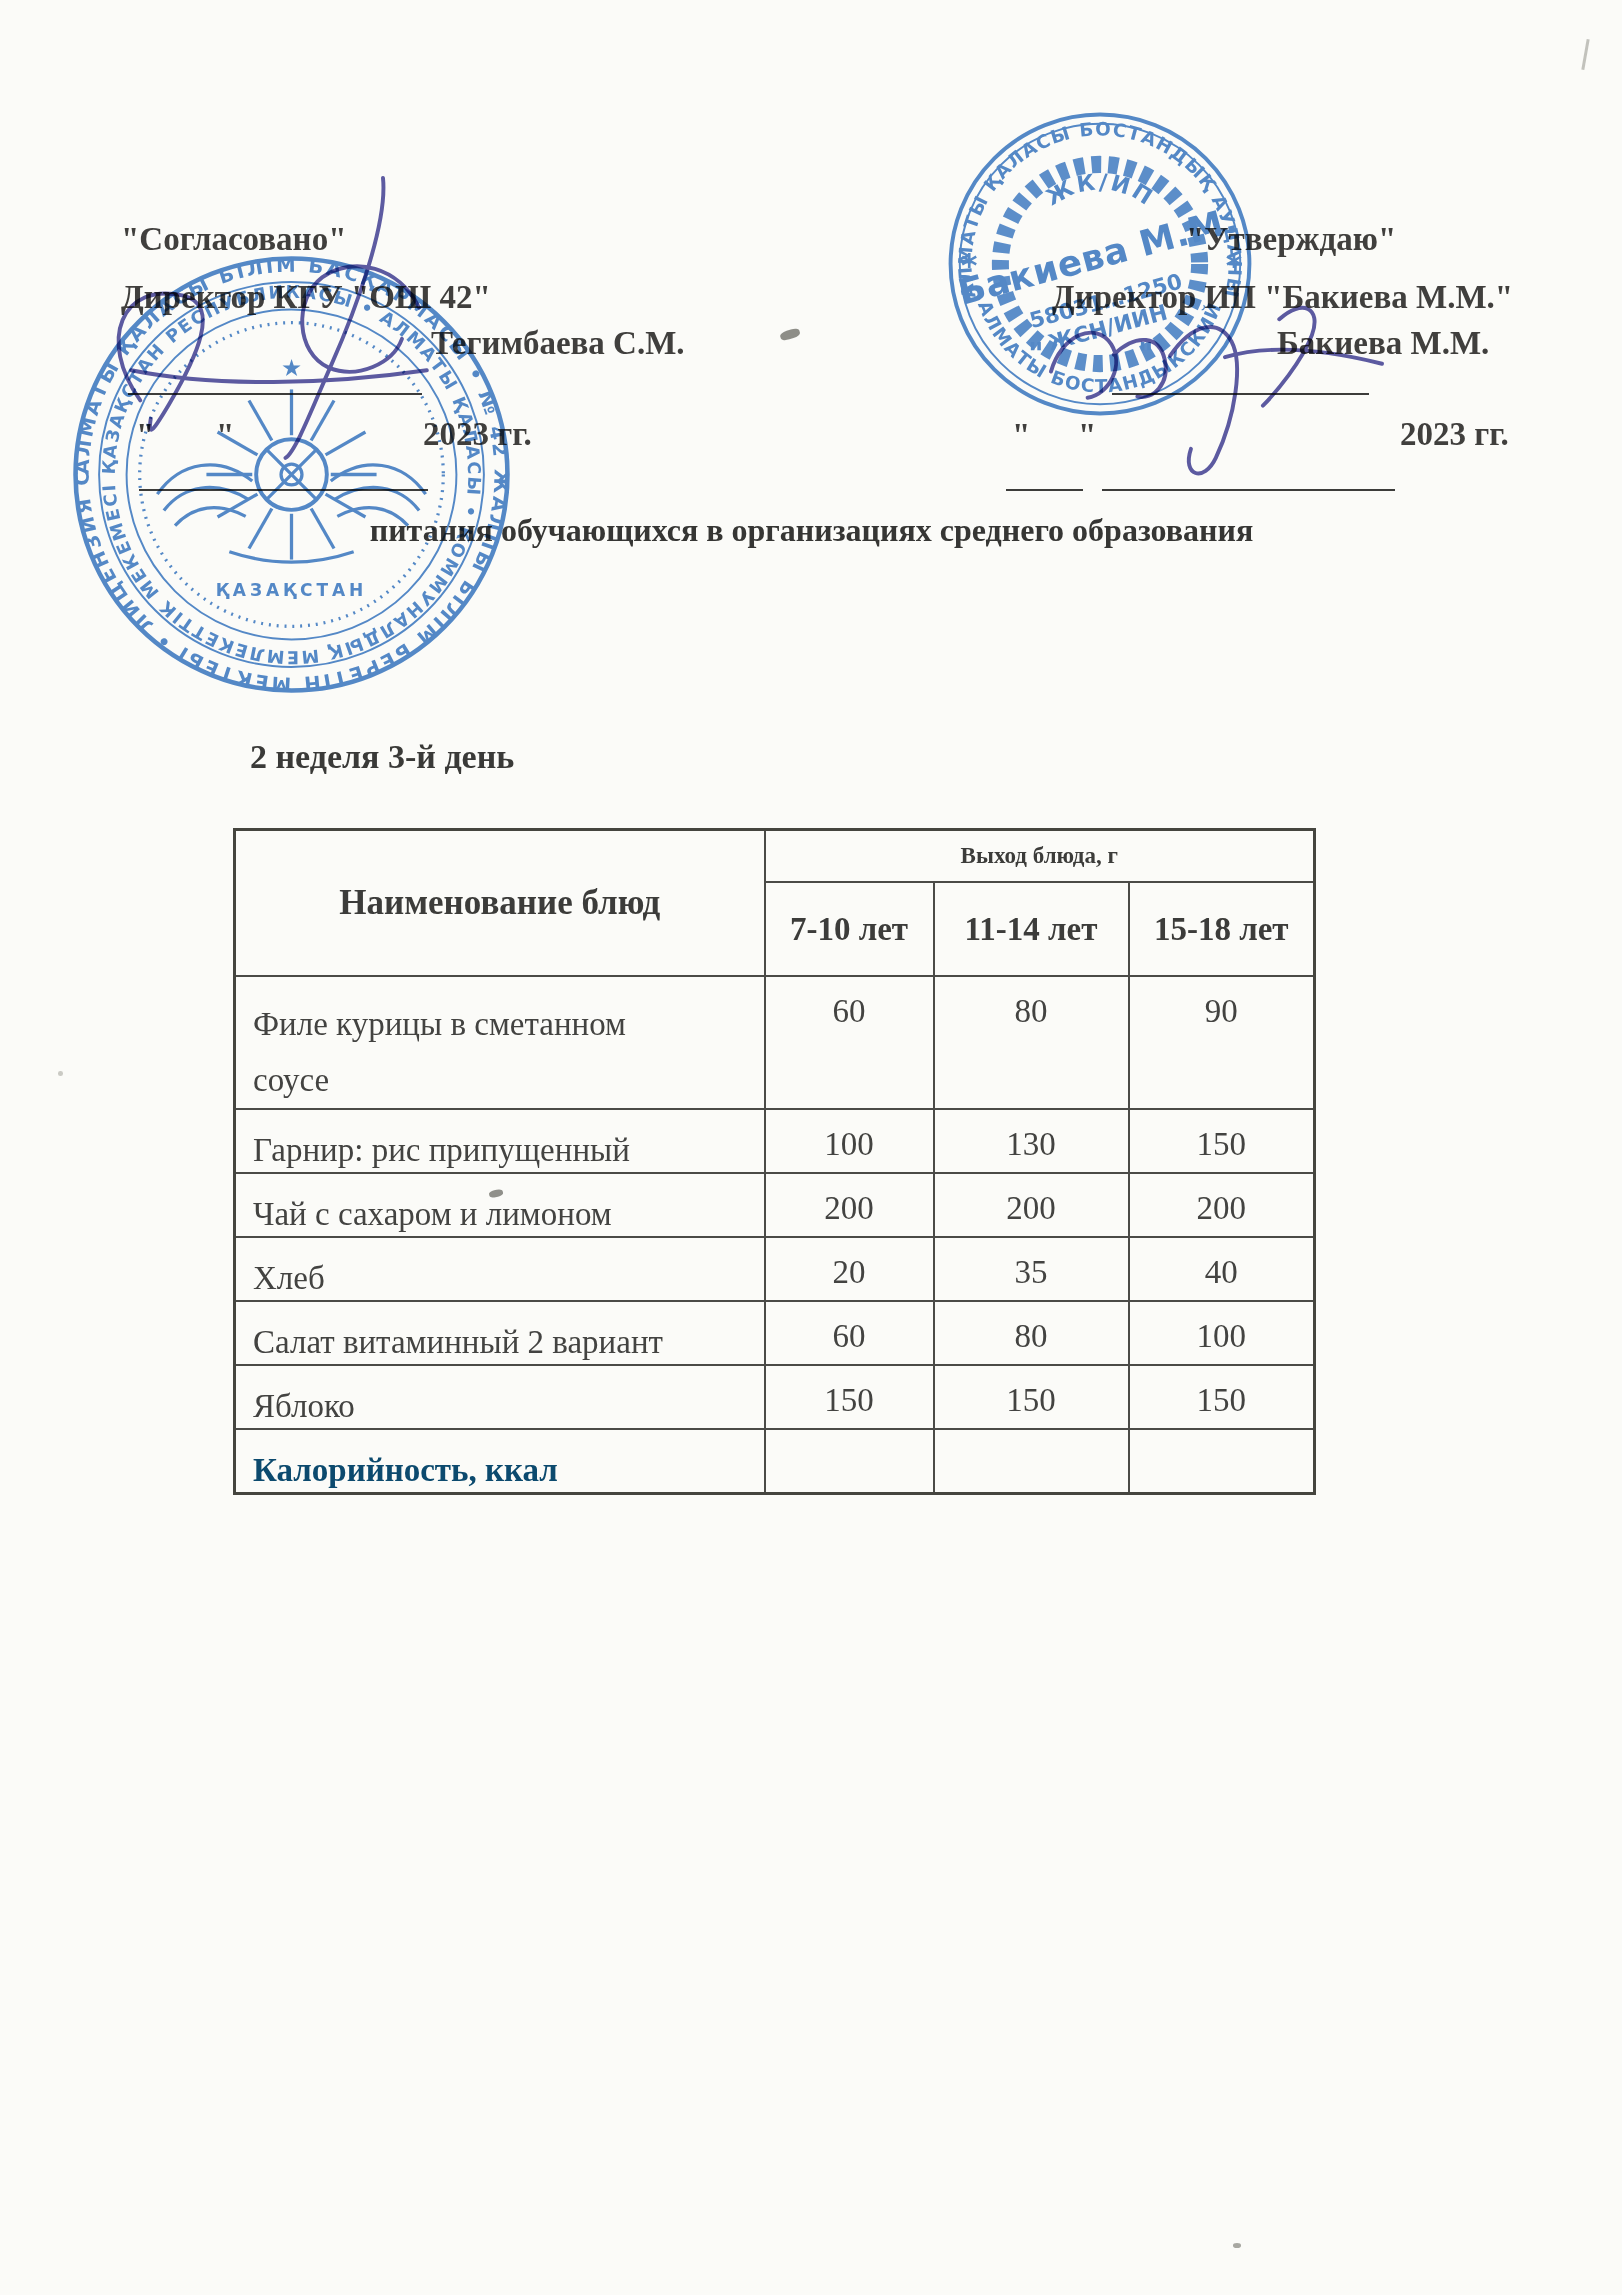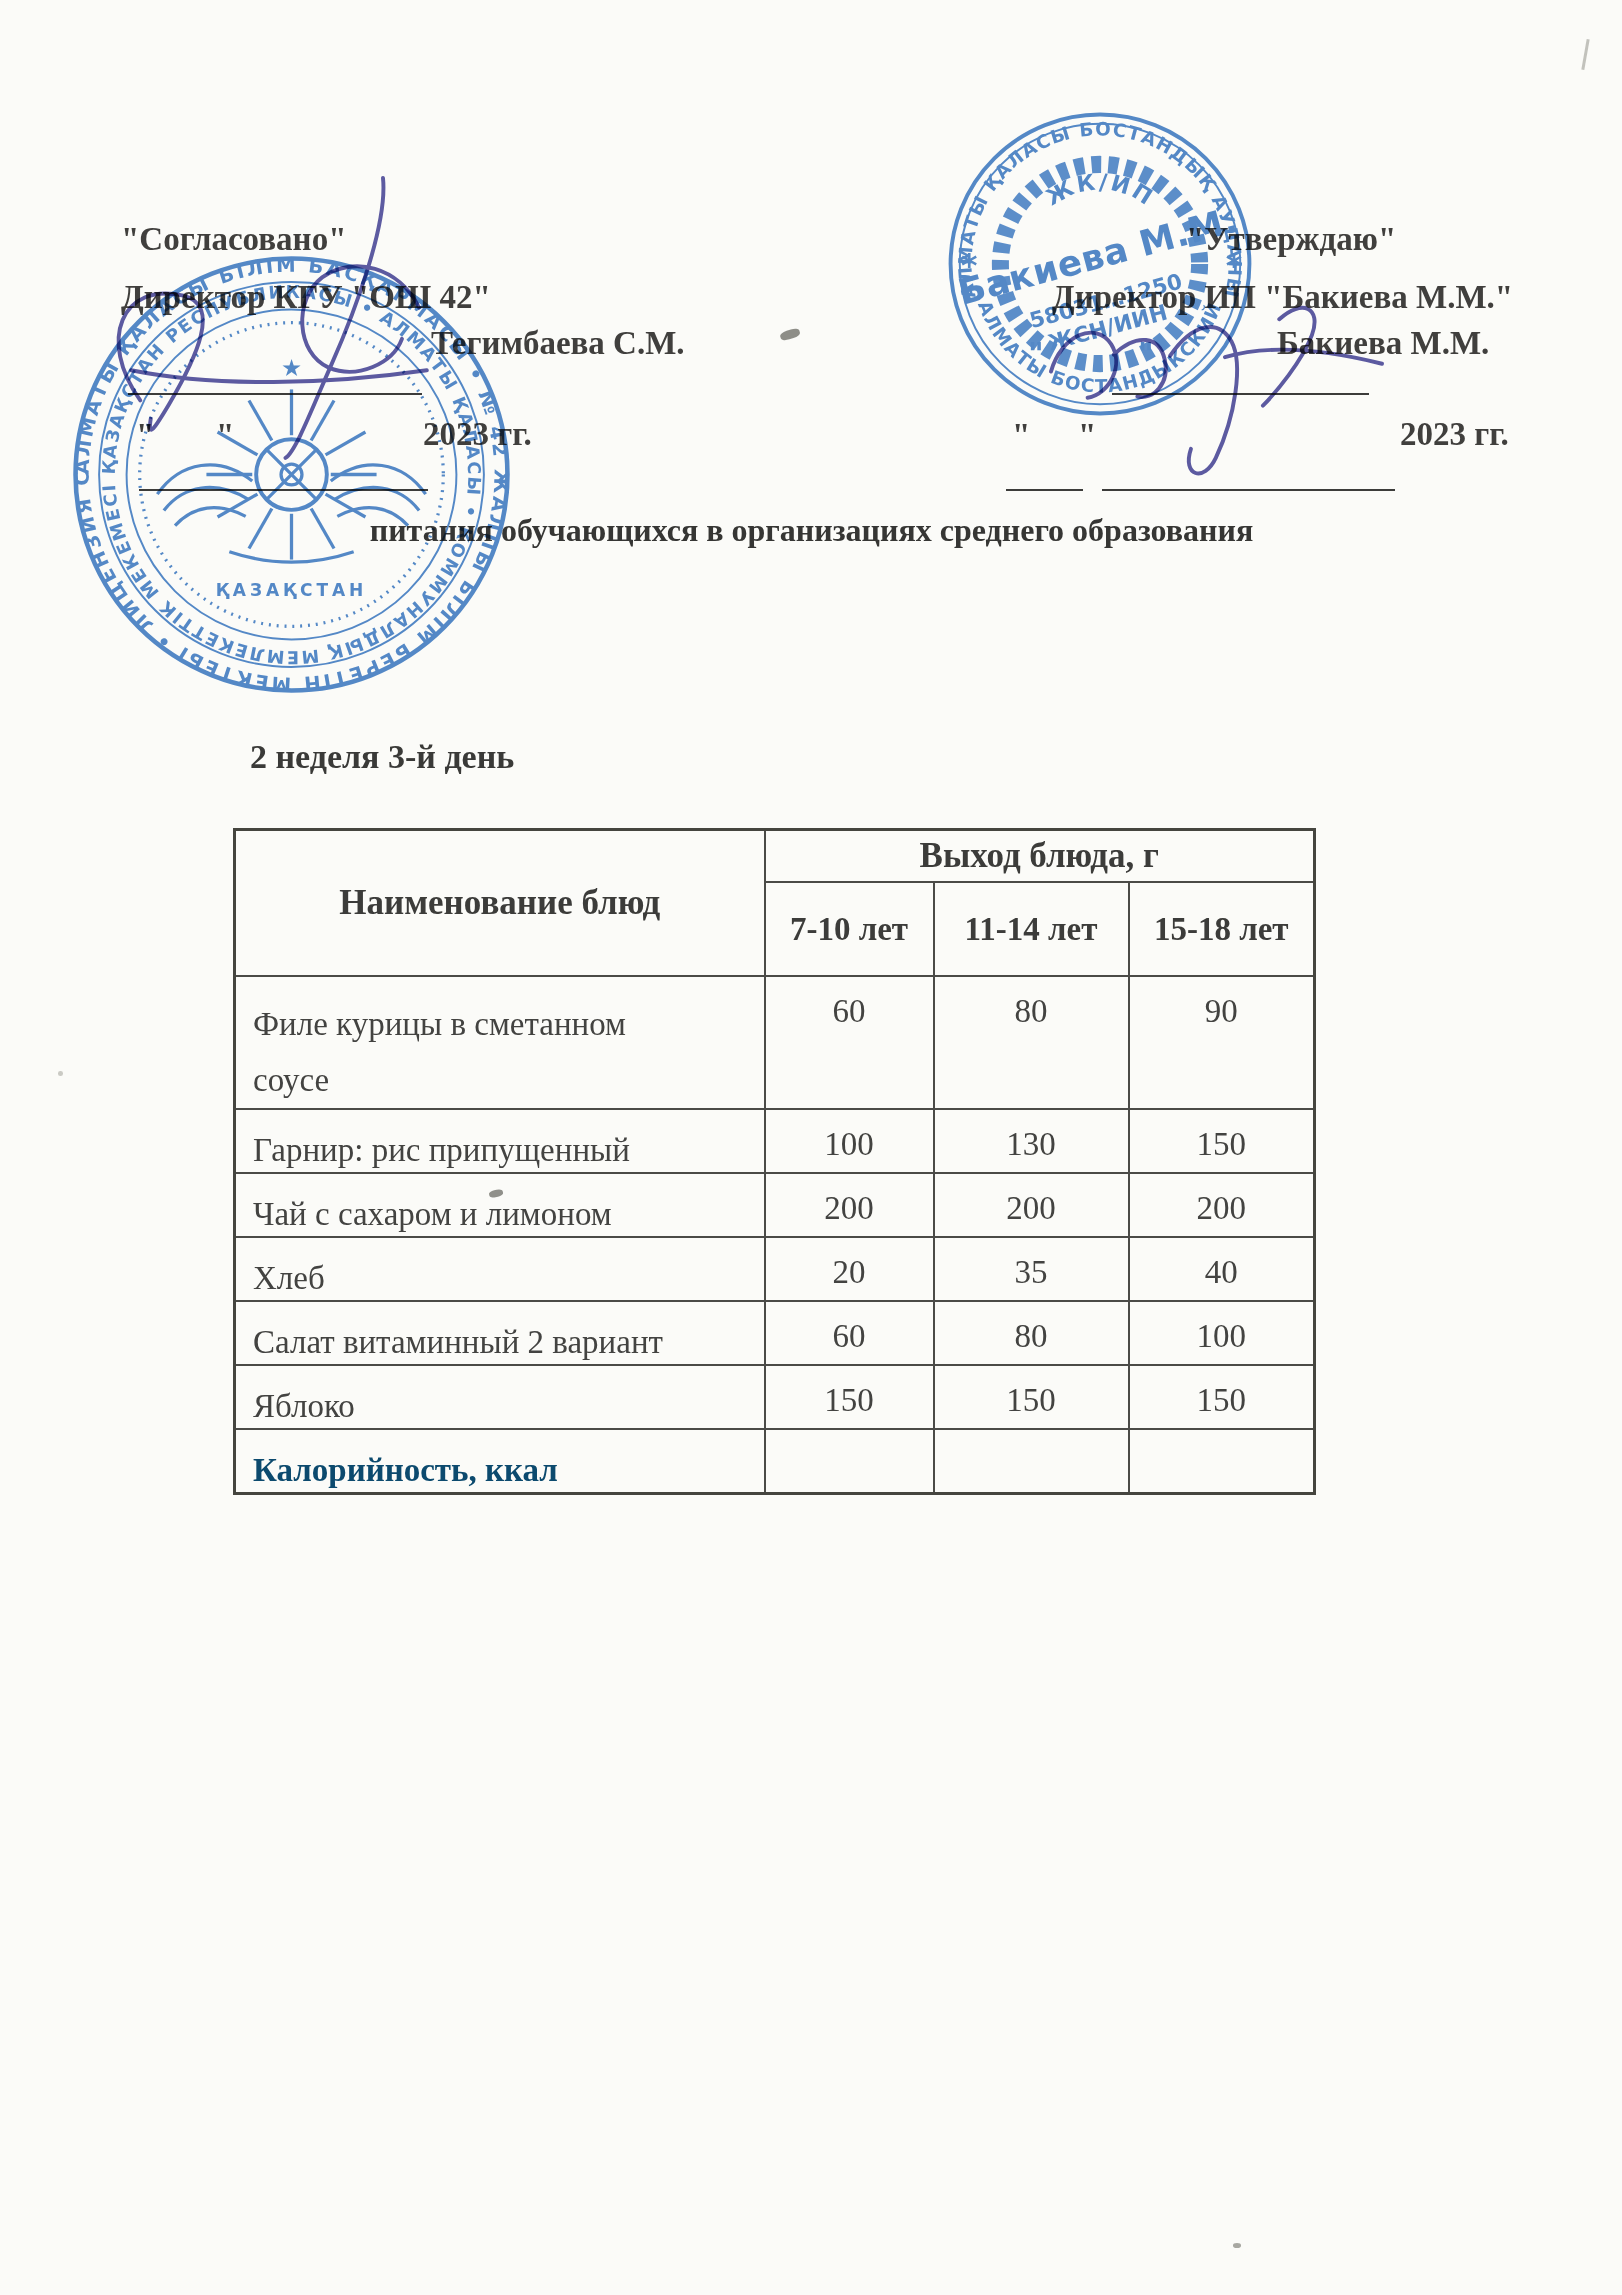--- a/index.html
+++ b/index.html
@@ -22,21 +22,21 @@
   
   .subtitle{position:absolute;left:250px;top:738px;font-size:34px;font-weight:bold;color:#3a3a38;}
   
   table.menu{
     position:absolute;left:233px;top:828px;width:1081px;
     border-collapse:collapse;table-layout:fixed;
     font-size:33px;color:#434341;
   }
   table.menu td,table.menu th{border:2px solid #4b4b47;}
   table.menu{border:3.3px solid #45453f;}
-  th.group-head{height:48px;font-size:35px;font-weight:bold;text-align:center;vertical-align:middle;color:#3c3c3a;}
+  th.group-head{height:48px;font-size:23px;font-weight:bold;text-align:center;vertical-align:middle;color:#3c3c3a;}
   th.name-head{font-size:35px;font-weight:bold;text-align:center;vertical-align:middle;color:#3c3c3a;}
   th.age-head{height:90px;font-size:33px;font-weight:bold;text-align:center;vertical-align:middle;color:#3c3c3a;}
   td.dish{text-align:left;padding:19px 13px 0 17px;vertical-align:top;line-height:43px;}
   td.val{text-align:center;padding-top:14px;vertical-align:top;line-height:41px;}
   tr.row-tall td.dish{padding-right:118px;line-height:56px;}
   tr.row-bold td.dish{font-weight:bold;color:#0c4a6e;}
   
   .stamp{position:absolute;mix-blend-mode:multiply;opacity:.92;}
   .stamp text{font-family:"DejaVu Sans","Liberation Sans",sans-serif;}
   .ink{position:absolute;left:0;top:0;mix-blend-mode:multiply;}

